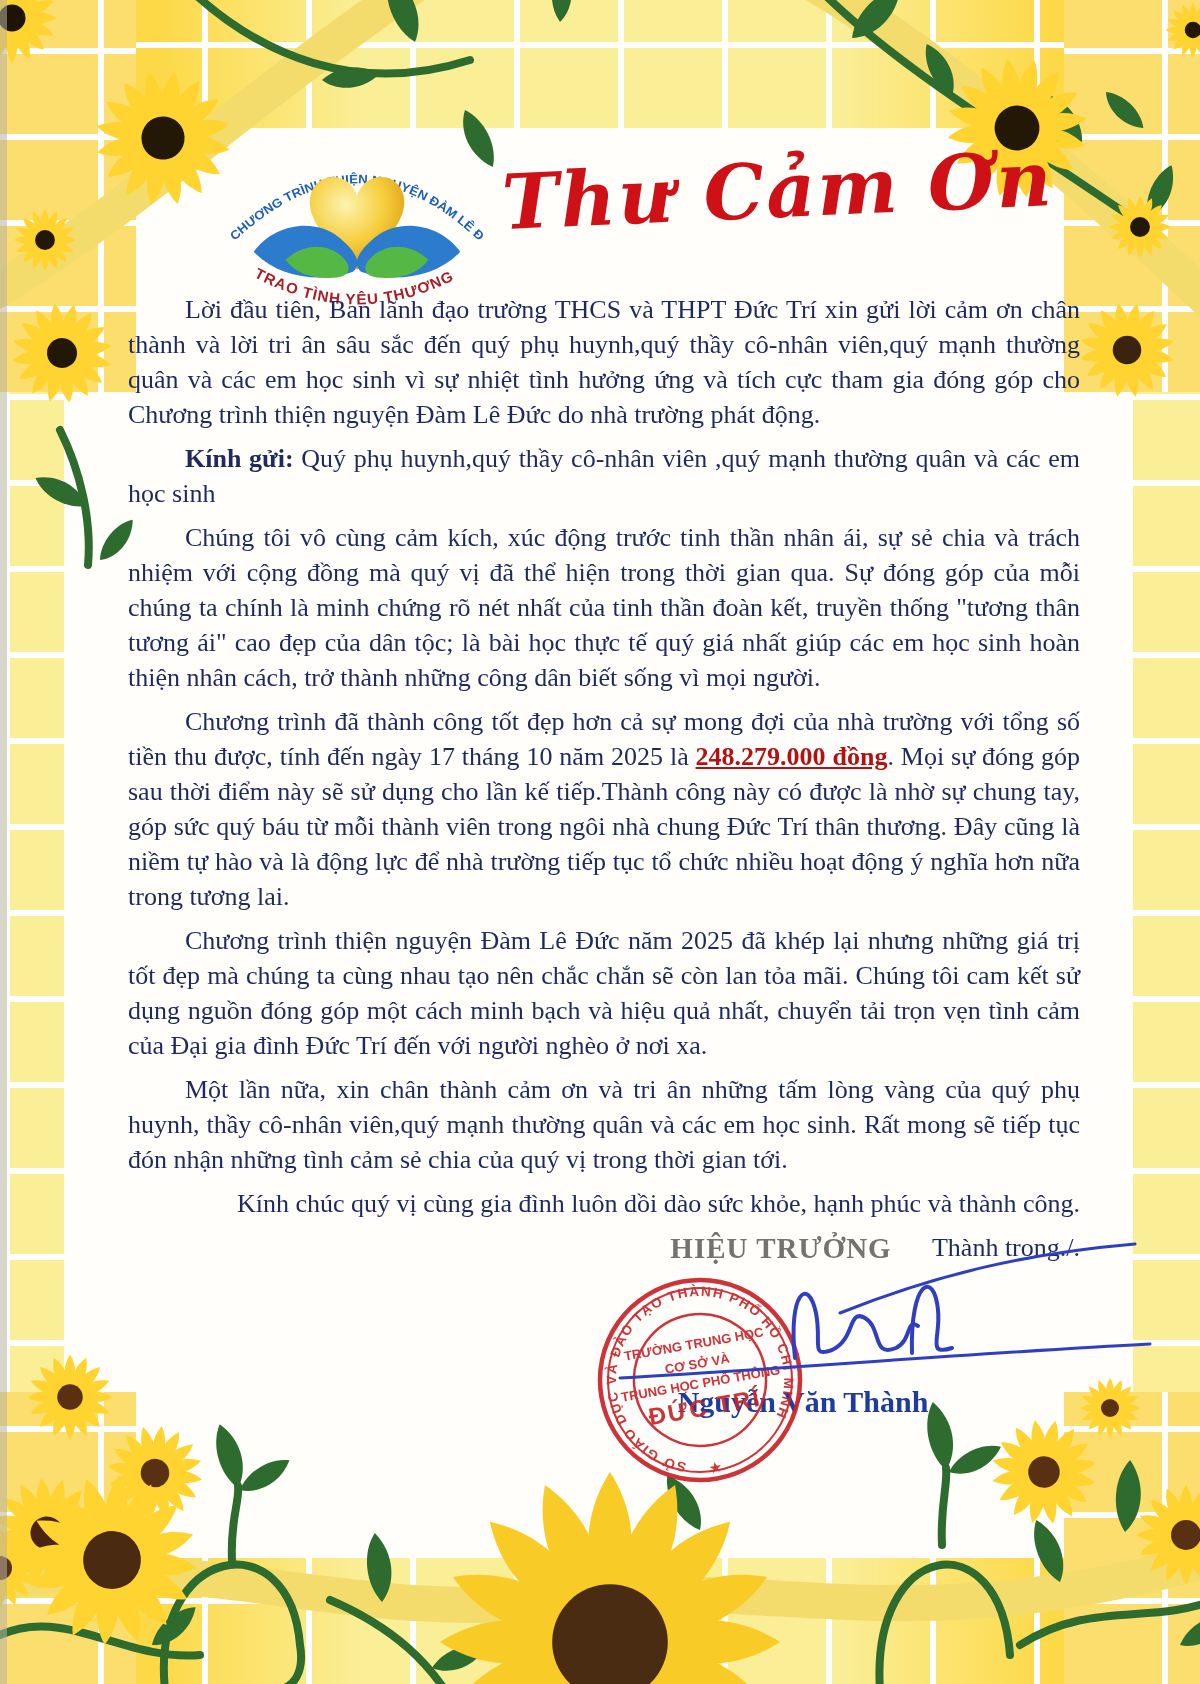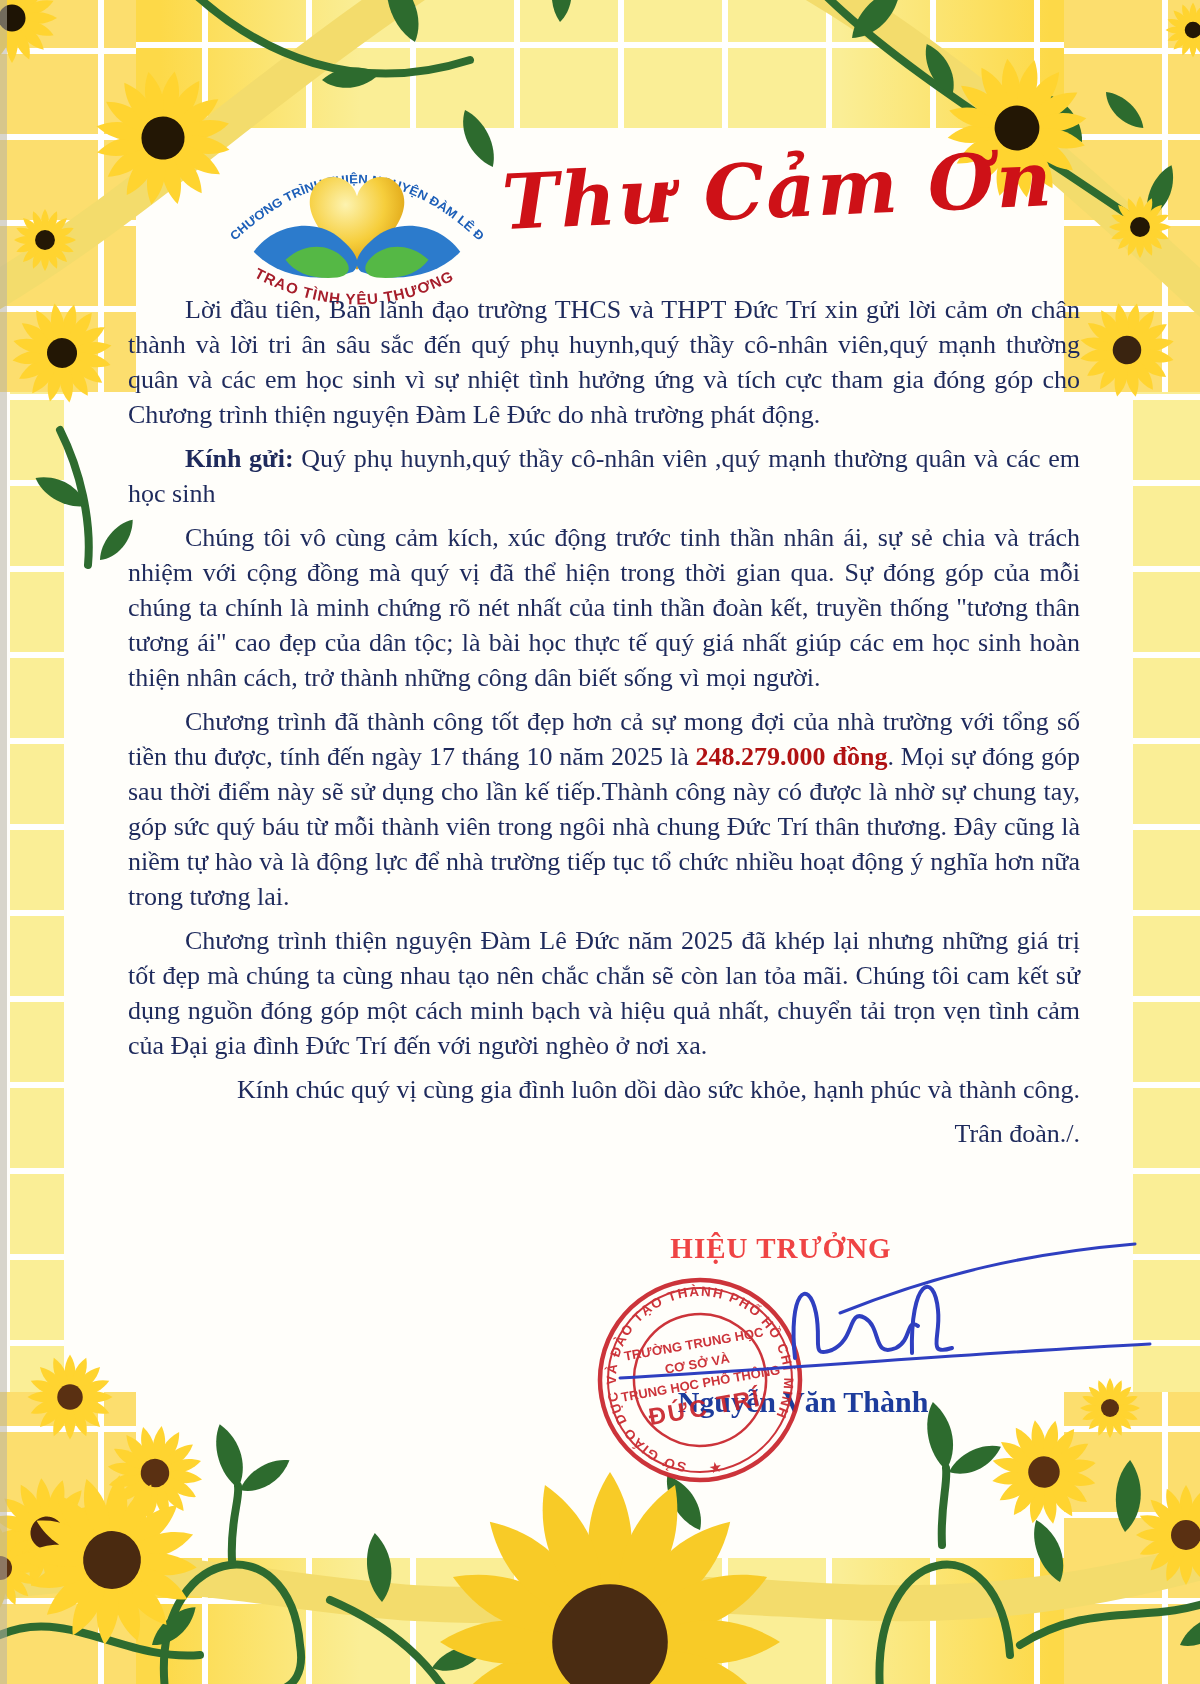--- a/index.html
+++ b/index.html
@@ -35,23 +35,23 @@
   #logo{left:218px;top:118px;z-index:2;}
   #title{left:502px;top:148px;width:460px;z-index:2;color:#CE1117;
          font-family:"DejaVu Serif","Liberation Serif",serif;font-style:italic;font-weight:bold;
          font-size:76px;white-space:nowrap;transform:rotate(-2.5deg);letter-spacing:2px;}
   
   #letter{left:128px;top:292px;width:952px;z-index:2;color:#1E2A5C;
           font-size:26px;line-height:35px;}
   #letter p{margin:0 0 9px 0;text-indent:57px;text-align:justify;}
   #letter p.no-just{text-align:right;}
   #letter b{font-weight:bold;}
-  .amount{color:#B11212;font-weight:bold;}
-  
-  #sig-title{left:636px;top:1232px;width:290px;z-index:2;text-align:center;color:#ef4444;
+  .amount{color:#B11212;font-weight:bold;text-decoration:underline;}
+  
+  #sig-title{left:636px;top:1232px;width:290px;z-index:2;text-align:center;color:#737373;
              font-weight:bold;font-size:29px;letter-spacing:1px;white-space:nowrap;}
   #sig-name{left:648px;top:1376px;width:310px;z-index:2;text-align:center;color:#1D3C9C;
             font-weight:bold;font-size:30px;white-space:nowrap;margin-top:9px;}
   #stampsvg{left:560px;top:1218px;z-index:3;}
   .ring-text{font-family:"Liberation Sans","DejaVu Sans",sans-serif;font-weight:bold;
              font-size:13.5px;fill:#C9252C;letter-spacing:1.5px;}
   .stamp-line{font-family:"Liberation Sans","DejaVu Sans",sans-serif;font-weight:bold;
               fill:#C9252C;text-anchor:middle;}
   .logo-arc-top{font-family:"Liberation Sans","DejaVu Sans",sans-serif;font-weight:bold;
                 font-size:12.5px;fill:#1D5FB8;}
@@ -237,22 +237,23 @@
 </svg>
 
 <div id="title" class="abs">Thư Cảm Ơn</div>
 
 <div id="letter" class="abs">
   <p>Lời đầu tiên, Ban lãnh đạo trường THCS và THPT Đức Trí xin gửi lời cảm ơn chân thành và lời tri ân sâu sắc đến quý phụ huynh,quý thầy cô-nhân viên,quý mạnh thường quân và các em học sinh vì sự nhiệt tình hưởng ứng và tích cực tham gia đóng góp cho Chương trình thiện nguyện Đàm Lê Đức do nhà trường phát động.</p>
   <p><b>Kính gửi:</b><span> Quý phụ huynh,quý thầy cô-nhân viên ,quý mạnh thường quân và các em học sinh</span></p>
   <p>Chúng tôi vô cùng cảm kích, xúc động trước tinh thần nhân ái, sự sẻ chia và trách nhiệm với cộng đồng mà quý vị đã thể hiện trong thời gian qua. Sự đóng góp của mỗi chúng ta chính là minh chứng rõ nét nhất của tinh thần đoàn kết, truyền thống "tương thân tương ái" cao đẹp của dân tộc; là bài học thực tế quý giá nhất giúp các em học sinh hoàn thiện nhân cách, trở thành những công dân biết sống vì mọi người.</p>
   <p><span>Chương trình đã thành công tốt đẹp hơn cả sự mong đợi của nhà trường với tổng số tiền thu được, tính đến ngày 17 tháng 10 năm 2025 là </span><span class="amount">248.279.000 đồng</span><span>. Mọi sự đóng góp sau thời điểm này sẽ sử dụng cho lần kế tiếp.Thành công này có được là nhờ sự chung tay, góp sức quý báu từ mỗi thành viên trong ngôi nhà chung Đức Trí thân thương. Đây cũng là niềm tự hào và là động lực để nhà trường tiếp tục tổ chức nhiều hoạt động ý nghĩa hơn nữa trong tương lai.</span></p>
   <p>Chương trình thiện nguyện Đàm Lê Đức năm 2025 đã khép lại nhưng những giá trị tốt đẹp mà chúng ta cùng nhau tạo nên chắc chắn sẽ còn lan tỏa mãi. Chúng tôi cam kết sử dụng nguồn đóng góp một cách minh bạch và hiệu quả nhất, chuyển tải trọn vẹn tình cảm của Đại gia đình  Đức Trí đến với người nghèo ở nơi xa.</p>
+  <p>Một lần nữa, xin chân thành cảm ơn và tri ân những tấm lòng vàng của quý phụ huynh, thầy cô-nhân viên,quý mạnh thường quân và các em học sinh. Rất mong sẽ tiếp tục đón nhận những tình cảm sẻ chia của quý vị trong thời gian tới.</p>
   <p class="no-just">Kính chúc quý vị cùng gia đình luôn dồi dào sức khỏe, hạnh phúc và thành công.</p>
-  <p class="no-just">Trân đoàn./.</p>
+  <p class="no-just">Thành trọng./.</p>
 </div>
 
 <div id="sig-title" class="abs">HIỆU TRƯỞNG</div>
 <div id="sig-name" class="abs">Nguyễn Văn Thành</div>
 
 <svg id="stampsvg" class="abs" width="600" height="300" viewBox="0 0 600 300">
   <defs>
     <path id="ringPath" d="M140,246 A84,84 0 1 1 140,78 A84,84 0 1 1 140,246" fill="none"></path>
   </defs>
   <g transform="rotate(-10 140 162)" opacity="0.93">

